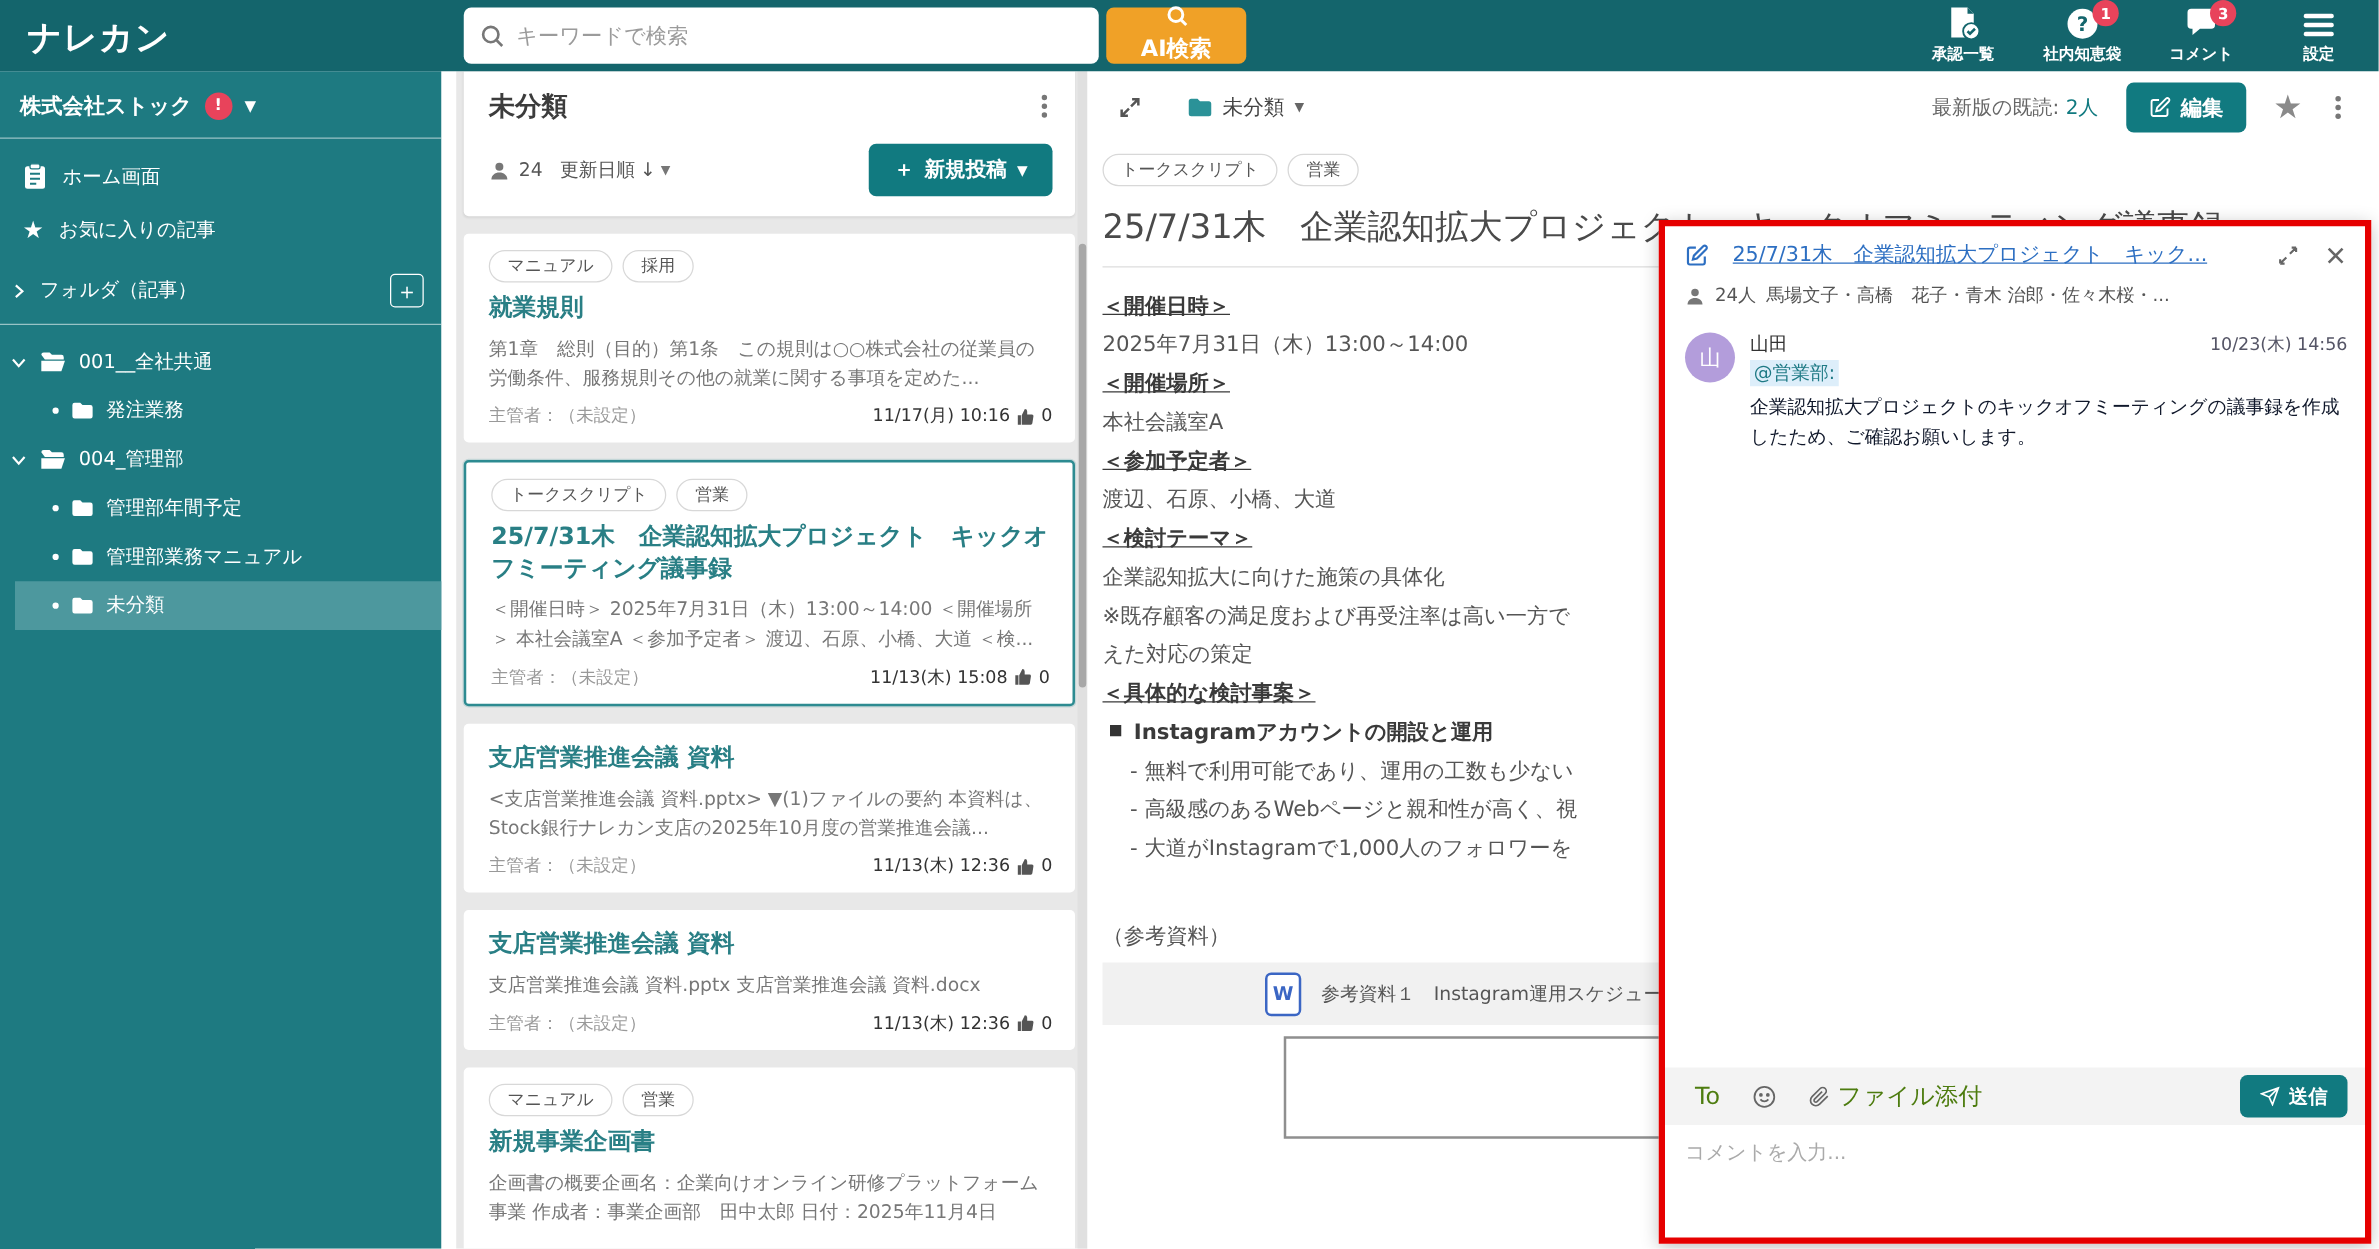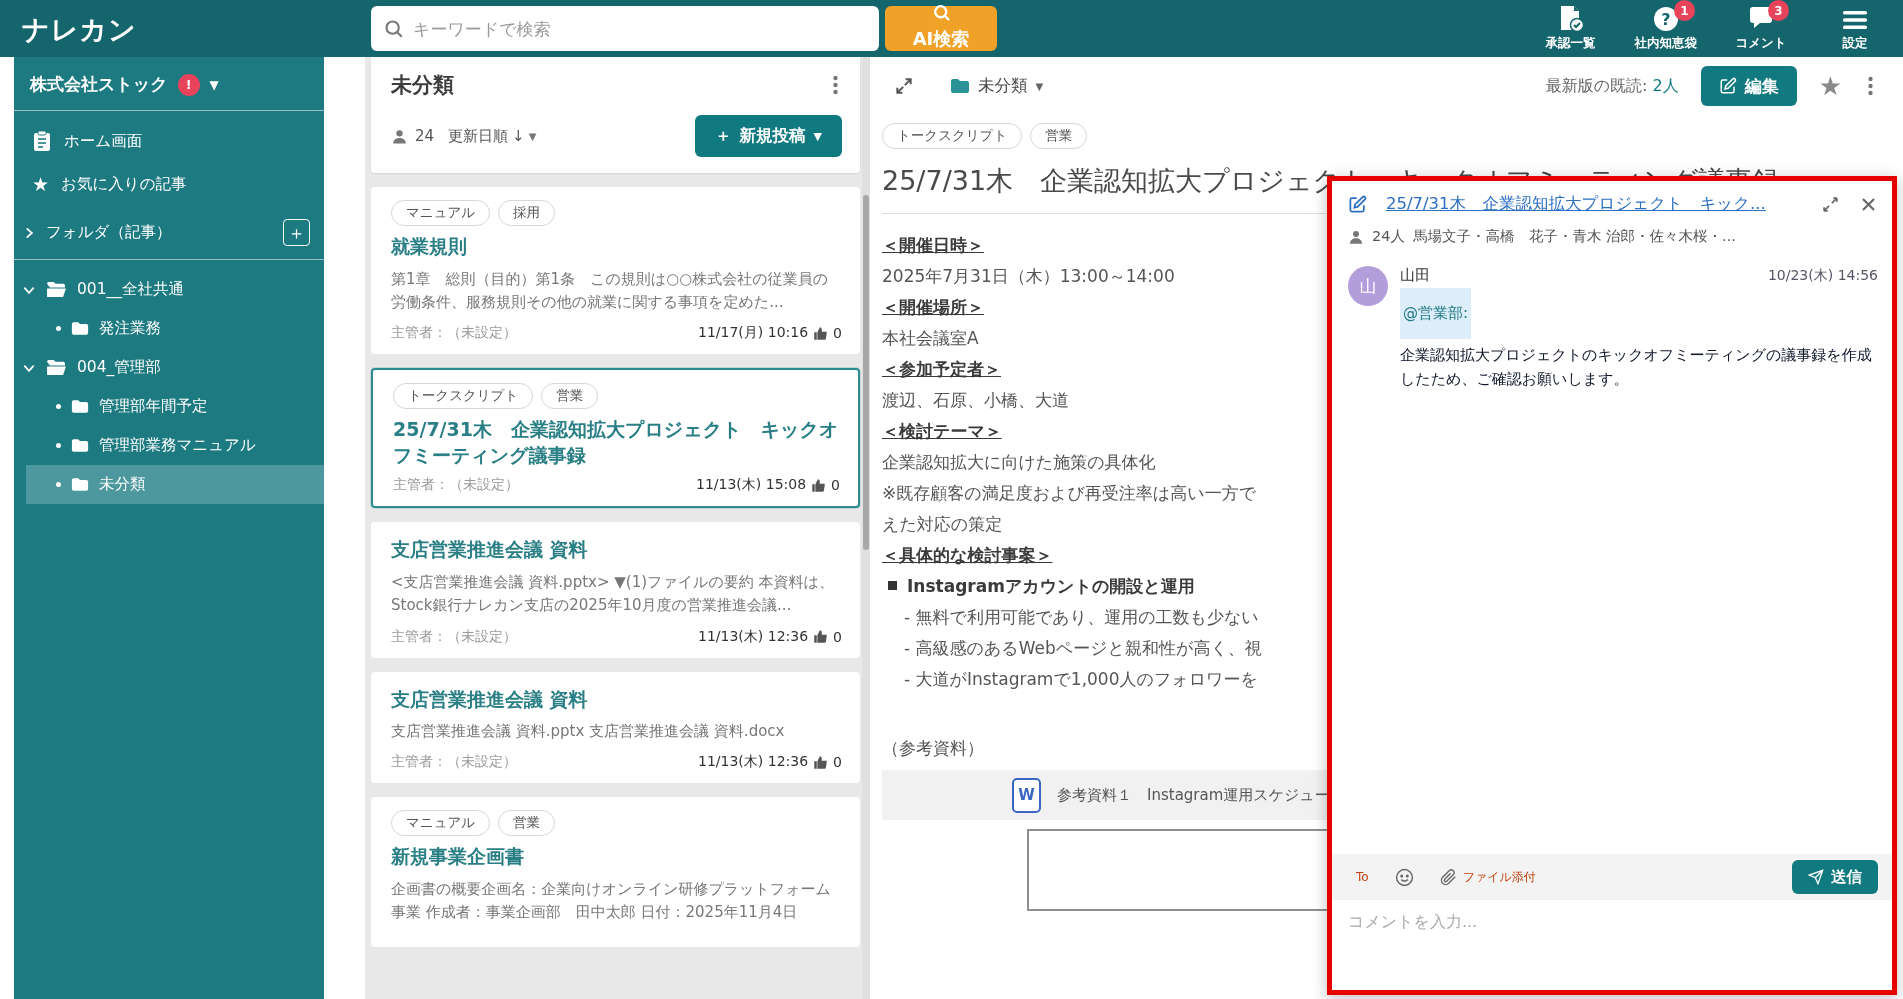--- a/index.html
+++ b/index.html
@@ -17,21 +17,21 @@
   .ai-btn { position:absolute; left:885px; top:6px; width:112px; height:45px; background:#f0a127; border:none; border-radius:6px;
     color:#fff; font-weight:bold; font-size:18px; display:flex; align-items:center; justify-content:flex-end; gap:5px; cursor:pointer; font-family:inherit;flex-direction:column; }
   .top-actions { position:absolute; right:18px; top:4px; display:flex; gap:34px; }
   .top-action { position:relative; display:flex; flex-direction:column; align-items:center; gap:3px; color:#fff; cursor:pointer; min-width:60px; }
   .top-action .ic { height:28px; display:flex; align-items:flex-end; }
   .top-action .lbl { font-size:12.5px; font-weight:bold; }
   .badge { position:absolute; top:-4px; right:2px; background:#e8435b; color:#fff; border-radius:50%; width:21px; height:21px;
     font-size:12px; display:flex; align-items:center; justify-content:center; font-weight:bold; }
 
   
-  .sidebar { position:absolute; left:14px; top:57px; width:310px; height:942px; background:#1e7a81; color:#fff; z-index:4; }
+  .sidebar { position:absolute; left:0; top:57px; width:353px; height:942px; background:#1e7a81; color:#fff; z-index:4; }
   .org-row { display:flex; align-items:center; gap:10px; padding:16px 16px 14px 16px; border-bottom:1px solid rgba(255,255,255,.55); cursor:pointer; }
   .org-name { font-size:17px; font-weight:bold; }
   .org-badge { background:#e8435b; width:22px; height:22px; border-radius:50%; font-size:13px; font-weight:bold; display:flex; align-items:center; justify-content:center; }
   .side-item { display:flex; align-items:center; gap:12px; padding:11px 18px; font-size:15.5px; cursor:pointer; }
   .side-item.first { margin-top:8px; }
   .folders-row { display:flex; align-items:center; gap:10px; padding:13px 14px 13px 8px; font-size:15.5px; border-bottom:1px solid rgba(255,255,255,.55); cursor:pointer; }
   .folders-row .grow { flex:1; }
   .plus-btn { width:27px; height:27px; border:1.5px solid #fff; border-radius:4px; display:flex; align-items:center; justify-content:center; font-size:18px; cursor:pointer; }
   .tree { margin-top:10px; }
   .tree-row { display:flex; align-items:center; gap:10px; padding:9px 8px; font-size:15.5px; cursor:pointer; }
@@ -94,25 +94,25 @@
   .ph-row1 { display:flex; align-items:center; gap:19px; }
   .panel-link { color:#2d6fc2; font-size:16.5px; text-decoration:underline; white-space:nowrap; overflow:hidden; max-width:390px; cursor:pointer; }
   .ph-icons { margin-left:auto; display:flex; align-items:center; gap:20px; }
   .ph-row2 { display:flex; align-items:center; gap:8px; margin-top:12px; color:#555; font-size:14.5px; }
   .comment { display:flex; gap:12px; padding:20px 14px 0 16px; }
   .avatar { width:40px; height:40px; border-radius:50%; background:#b39ddb; color:#fff; font-size:17px; display:flex; align-items:center; justify-content:center; flex:0 0 auto; }
   .c-body { flex:1; }
   .c-top { display:flex; align-items:baseline; }
   .c-author { font-size:15px; color:#333; }
   .c-time { margin-left:auto; font-size:14px; color:#556; }
-  .mention { display:inline-block; background:#ddeefa; color:#1f7a85; font-size:15px; padding:16px 3px; margin:3px 0 4px 0; cursor:pointer; }
+  .mention { display:inline-block; background:#ddeefa; color:#1f7a85; font-size:15px; padding:1px 3px; margin:3px 0 4px 0; cursor:pointer; }
   .c-text { font-size:15px; color:#0f172a; line-height:1.6; max-width:495px; }
   .panel-spacer { flex:1; }
   .panel-toolbar { background:#f3f3f3; height:46px; display:flex; align-items:center; gap:26px; padding:0 14px 0 24px; }
-  .pt-item { display:flex; align-items:center; gap:6px; color:#c2410c; font-size:12px; cursor:pointer; }
+  .pt-item { display:flex; align-items:center; gap:6px; color:#4d7c0f; font-size:19px; cursor:pointer; }
   .send-btn { margin-left:auto; background:#117a80; color:#fff; border:none; border-radius:6px; height:34px; padding:0 16px;
     font-size:15.5px; font-weight:bold; display:flex; align-items:center; gap:7px; cursor:pointer; font-family:inherit; }
   .panel-input { height:90px; padding:12px 16px; }
   .panel-input textarea { width:100%; height:100%; border:none; outline:none; resize:none; font-size:16px; color:#333; font-family:inherit; }
   .panel-input textarea::placeholder { color:#aaa; }
 </style>
 </head>
 <body>
 
 <div class="topbar">
@@ -338,20 +338,21 @@
       </span>
     </div>
   </div>
 
   <div class="card selected">
     <div class="tag-row">
       <span class="tag">トークスクリプト</span>
       <span class="tag">営業</span>
     </div>
     <div class="card-title">25/7/31木　企業認知拡大プロジェクト　キックオフミーティング議事録</div>
+    <div class="card-desc">＜開催日時＞ 2025年7月31日（木）13:00～14:00 ＜開催場所＞ 本社会議室A ＜参加予定者＞ 渡辺、石原、小橋、大道 ＜検...</div>
     <div class="card-foot">
       <span class="owner"><span>主管者：</span><span>（未設定）</span></span>
       <span class="card-meta">
         <span>11/13(木) 15:08</span>
         <span>
           <svg width="15" height="15" viewBox="0 0 24 24" fill="#555">
               <path d="M2 10h4v12H2zM7 22V10l4-8a3 3 0 0 1 3 3v4h6a2 2 0 0 1 2 2.3l-1.4 9A2 2 0 0 1 18.6 22z"></path>
             </svg>
         </span>
         <span>0</span>

